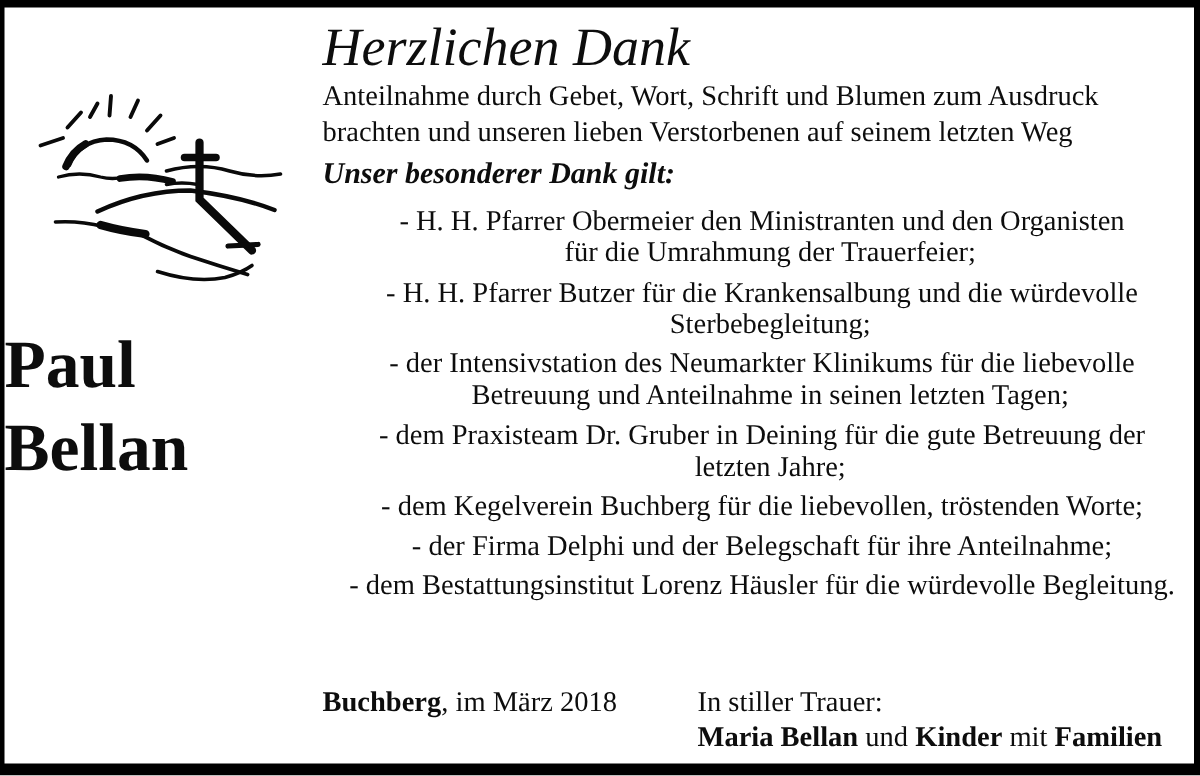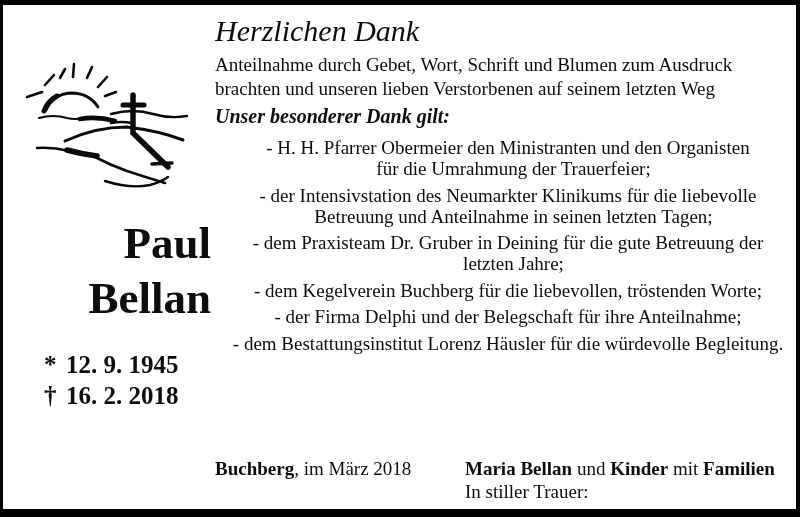--- a/index.html
+++ b/index.html
@@ -14,33 +14,33 @@
     border-left:3px solid #000;
     font-family:"Liberation Serif", serif;
     color:#0d0d0d;
     overflow:hidden;
   }
   .illustration { position:absolute; left:12px; top:38px; width:190px; height:165px; }
   .illustration path, .illustration line { fill:none; stroke:#0a0a0a; stroke-linecap:round; }
 
   .name {
     position:absolute; left:0; top:211px; width:208px;
-    text-align:right; font-weight:bold;
+    text-align:left; font-weight:bold;
     font-size:45px; line-height:55px; white-space:nowrap;
   }
   .dates {
     position:absolute; left:41px; top:344px;
     font-weight:bold; font-size:25px; line-height:31px; white-space:nowrap;
   }
   .dates .sym { display:inline-block; width:22px; }
 
   .right-col { position:absolute; left:212px; top:0; width:586px; }
   .title {
     margin:8px 0 0 0; font-weight:normal; font-style:italic;
-    font-size:30px; line-height:36px;
+    font-size:36px; line-height:36px;
   }
   .intro { margin-top:4px; font-size:19px; line-height:23.5px; }
   .subheading {
     margin:4px 0 0 0; font-size:20px; line-height:24px;
     font-weight:bold; font-style:italic;
   }
   .thanks { margin:9px 0 0 0; padding:0; list-style:none; font-size:19px; line-height:21px; }
   .thanks li { margin:0 0 5.5px 0;text-align:center; }
   .thanks .cont { padding-left:11px; }
 
@@ -83,39 +83,39 @@
     <path d="M 52 107 Q 66 111 82 113" stroke-width="5.5"></path>
     <path d="M 80 114 Q 95 122 112 128 Q 130 134 150 140" stroke-width="2.6"></path>
     <path d="M 90 138 Q 115 146 135 142 Q 146 139 153 134" stroke-width="2.4"></path>
   </svg>
 
   <div class="name">
     <div>Paul</div>
     <div>Bellan</div>
   </div>
 
-  <div class="dates">
-    <div><span class="sym">*</span><span>12. 9. 1945</span></div>
-    <div><span class="sym">†</span><span>16. 2. 2018</span></div>
-  </div>
 
   <div class="right-col">
     <h1 class="title">Herzlichen Dank</h1>
 
     <div class="intro">
       <div>Anteilnahme durch Gebet, Wort, Schrift und Blumen zum Ausdruck</div>
       <div>brachten und unseren lieben Verstorbenen auf seinem letzten Weg</div>
     </div>
 
     <h2 class="subheading">Unser besonderer Dank gilt:</h2>
 
     <ul class="thanks">
       <li>
         <div>- H. H. Pfarrer Obermeier den Ministranten und den Organisten</div>
         <div class="cont">für die Umrahmung der Trauerfeier;</div>
+      </li>
+      <li>
+        <div>- H. H. Pfarrer Butzer für die Krankensalbung und die würdevolle</div>
+        <div class="cont">Sterbebegleitung;</div>
       </li>
       <li>
         <div>- der Intensivstation des Neumarkter Klinikums für die liebevolle</div>
         <div class="cont">Betreuung und Anteilnahme in seinen letzten Tagen;</div>
       </li>
       <li>
         <div>- dem Praxisteam Dr. Gruber in Deining für die gute Betreuung der</div>
         <div class="cont">letzten Jahre;</div>
       </li>
       <li>
@@ -126,18 +126,18 @@
       </li>
       <li>
         <div>- dem Bestattungsinstitut Lorenz Häusler für die würdevolle Begleitung.</div>
       </li>
     </ul>
   </div>
 
   <div class="footer">
     <div class="place-date"><b>Buchberg</b><span>, im März 2018</span></div>
     <div class="mourners">
+      <div>In stiller Trauer:</div>
       <div><b>Maria Bellan</b><span> und </span><b>Kinder</b><span> mit </span><b>Familien</b></div>
-      <div>In stiller Trauer:</div>
     </div>
   </div>
 
 </div>
 
 </body></html>

